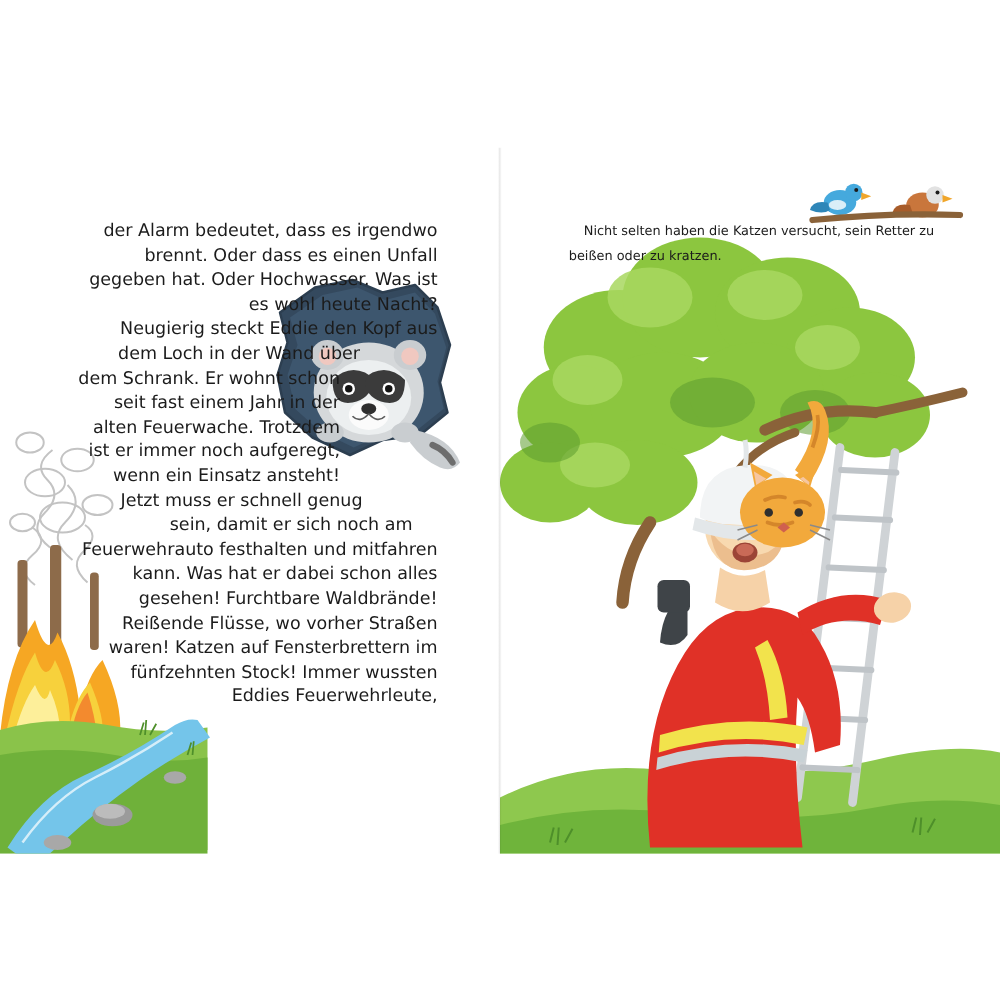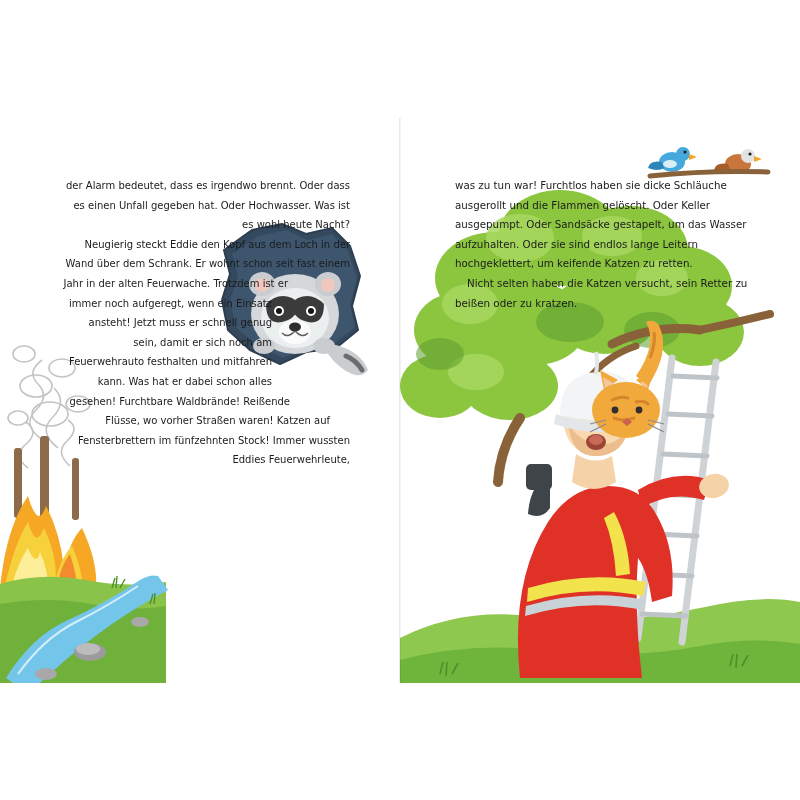--- a/index.html
+++ b/index.html
@@ -43,21 +43,21 @@
     height: 565px;
     background: linear-gradient(to right, rgba(0,0,0,0.10), rgba(0,0,0,0.03));
   }
 
   
   .text-left {
     position: absolute;
     left: 62px;
     top: 58px;
     width: 288px;
-    font-size: 10px;
+    font-size: 14px;
     line-height: 19.6px;
     color: #1b1b1b;
     text-align: right;
     font-family: "DejaVu Sans", sans-serif;
   }
   .text-left p { margin: 0; }
   .text-left p.indent::before {
     content: "";
     display: inline-block;
     width: 12px;
@@ -308,20 +308,19 @@
           </g>
         </g>
 
         <g stroke="#4e8f2a" stroke-width="1.6" fill="none">
           <path d="M40 556 l3 -12 M46 558 l1 -14 M52 556 l6 -11"></path>
           <path d="M330 548 l3 -12 M336 550 l1 -14 M342 548 l6 -11"></path>
         </g>
       </svg>
 
       <div class="text-right">
-        <p>was zu tun war! Furchtlos haben sie dicke Schläuche ausgerollt und die Flammen gelöscht. Oder Keller ausgepumpt. Oder Sandsäcke gestapelt, um das Wasser aufzuhalten. Oder sie sind endlos lange Leitern hochgeklettert, um keifende Katzen zu retten.</p>
         <p class="indent">Nicht selten haben die Katzen versucht, sein Retter zu beißen oder zu kratzen.</p>
       </div>
     </div>
 
     <div class="gutter"></div>
   </div>
 </div>
 
 </body></html>

